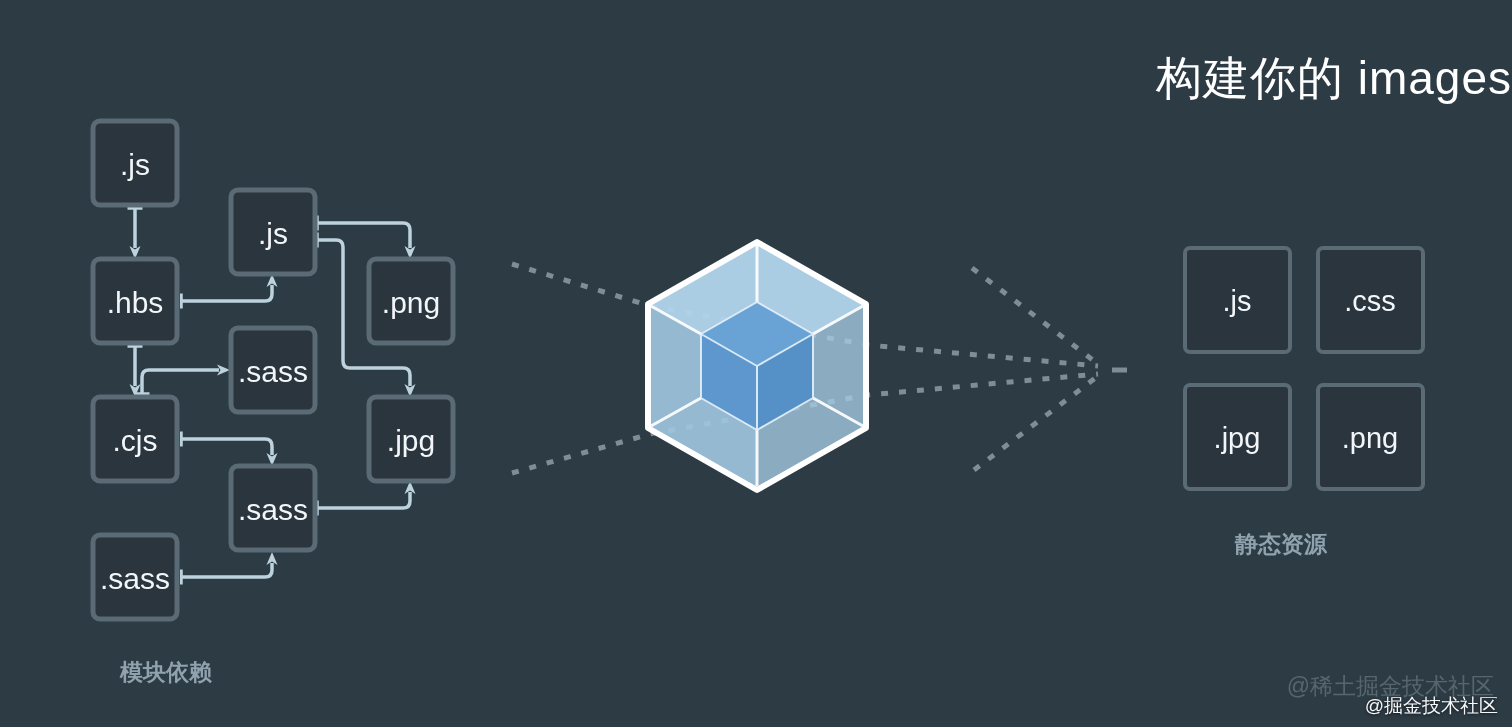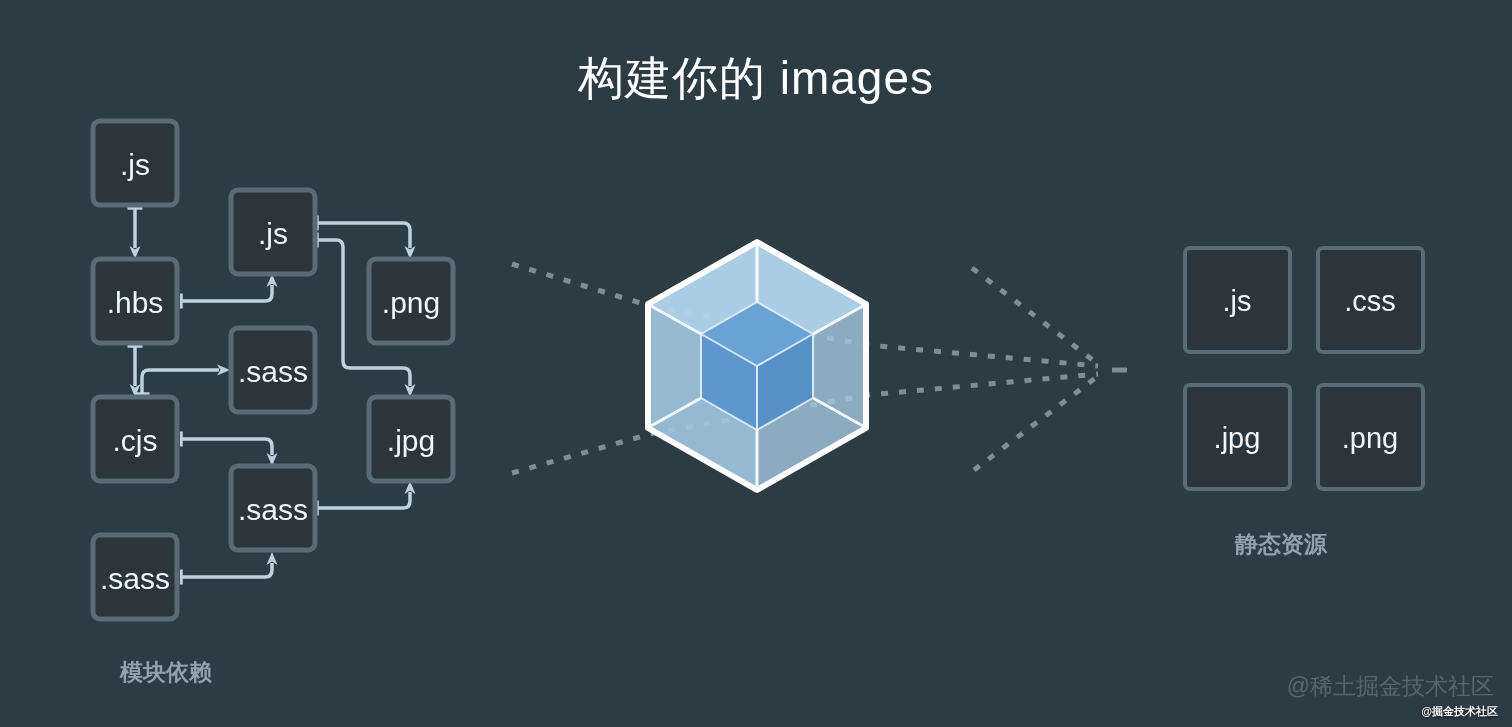--- a/index.html
+++ b/index.html
@@ -6,40 +6,40 @@
     --background:#2d3b44; --node-border:#5b6b76; --node-fill:#2a353d;
     --node-text:#f2f6f9; --connector:#bcd2dd; --dash:#7f8d96; --caption:#8fa2ae;
     --cube-outer:#a5cbe4; --cube-top:#b3d6ec; --cube-edge:#ffffff;
     --cube-inner-top:#69a2d4; --cube-inner-left:#5d97cd; --cube-inner-right:#5590c6;
     --title-color:#ffffff; --watermark-faint:rgba(182,198,209,0.30); --watermark-bright:#f5f8fa;
   }
   *{margin:0;padding:0;box-sizing:border-box;}
   body{background:#1c262c;font-family:"Liberation Sans", sans-serif;}
   .stage{position:relative;width:1512px;height:727px;background:var(--background);overflow:hidden;}
   .page-title{
-    position:absolute;top:48px;left:0;width:100%;text-align:center;
+    position:absolute;top:48px;left:0;width:100%;text-align:right;
     font-size:46px;font-weight:400;letter-spacing:1px;color:var(--title-color);
   }
   svg.diagram{position:absolute;left:0;top:0;}
   .node-rect{fill:var(--node-fill);stroke:var(--node-border);stroke-width:5;}
   .out-rect{fill:var(--node-fill);stroke:var(--node-border);stroke-width:4;}
   .node-label{fill:var(--node-text);font-size:30px;font-family:"Liberation Sans",sans-serif;
     text-anchor:middle;dominant-baseline:central;}
   .out-label{fill:var(--node-text);font-size:29px;font-family:"Liberation Sans",sans-serif;
     text-anchor:middle;dominant-baseline:central;}
   .connector{fill:none;stroke:var(--connector);stroke-width:3.5;stroke-linejoin:round;}
   .dashline{fill:none;stroke:var(--dash);stroke-width:5;stroke-dasharray:7 11;}
   .dashsolid{fill:none;stroke:var(--dash);stroke-width:5;}
   .caption{fill:var(--caption);font-size:23px;font-weight:bold;
     font-family:"Liberation Sans",sans-serif;}
   .cube-outline{fill:none;stroke:var(--cube-edge);stroke-width:6;stroke-linejoin:round;}
   .spoke{stroke:var(--cube-edge);stroke-width:3;opacity:.92;}
   .inner-edge{fill:none;stroke:#e4f1fa;stroke-width:2;stroke-linejoin:round;opacity:.9;}
   .wm-faint{position:absolute;right:18px;bottom:25px;font-size:23px;color:var(--watermark-faint);}
-  .wm-bright{position:absolute;right:14px;bottom:8px;font-size:11px;font-weight:bold;
+  .wm-bright{position:absolute;right:14px;bottom:8px;font-size:19px;font-weight:normal;
     color:var(--watermark-bright);text-shadow:0 1px 3px rgba(0,0,0,.65);margin-top:6px;}
 </style>
 </head>
 <body>
 
 <div class="stage">
 
   <h1 class="page-title">构建你的 images</h1>
 
   <svg class="diagram" width="1512" height="727" viewBox="0 0 1512 727">

